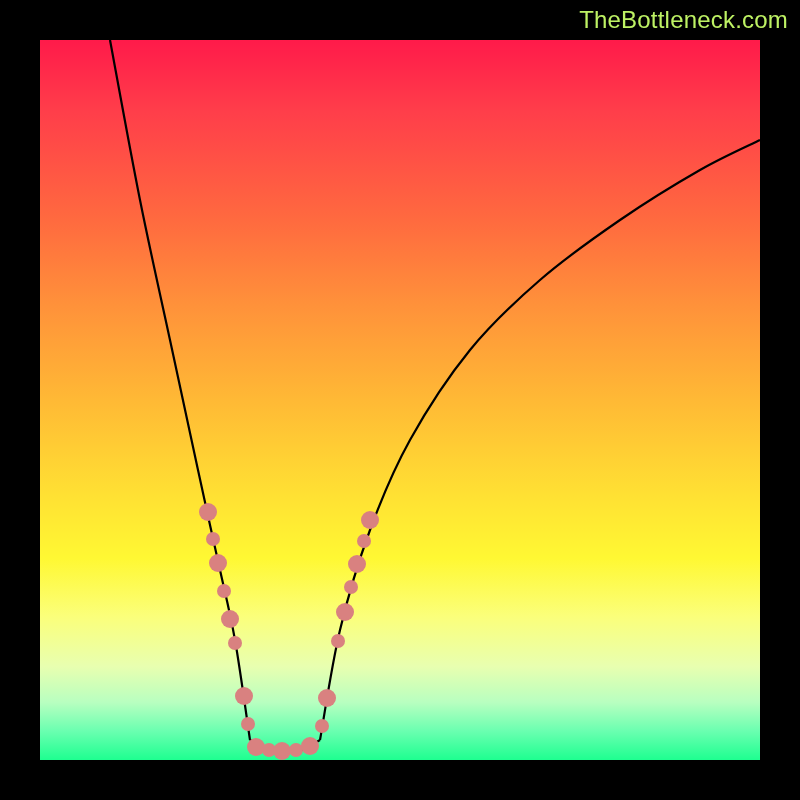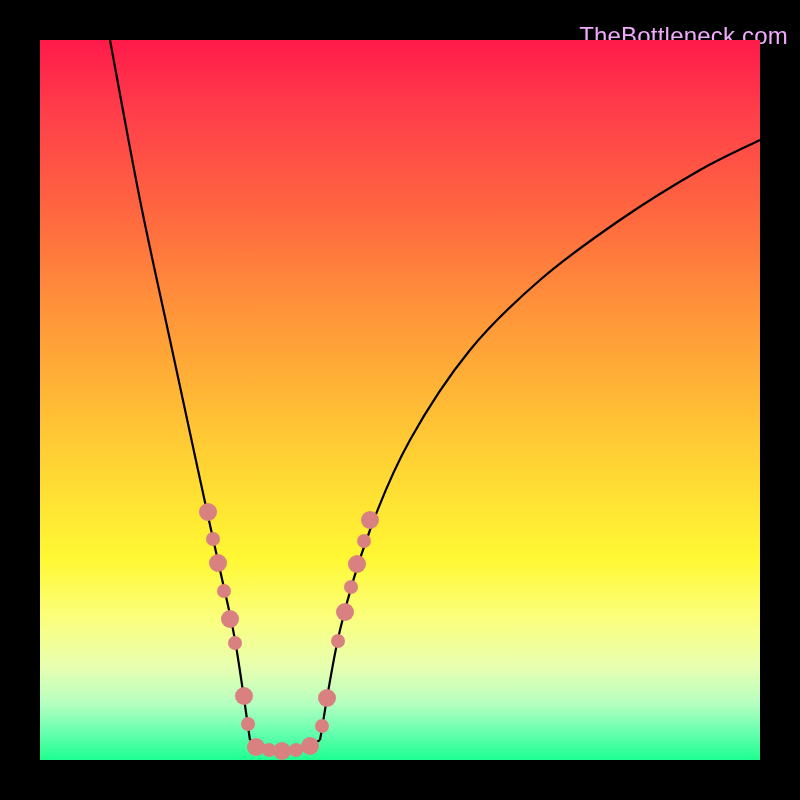--- a/index.html
+++ b/index.html
@@ -25,26 +25,26 @@
       #ffe033 63%,
       #fff833 72%,
       #fbff7a 80%,
       #e8ffb0 87%,
       #b8ffc0 92%,
       #6affb0 96%,
       #1eff90 100%);
   }
   .watermark {
     position: absolute;
-    top: 22px;
+    top: 6px;
     right: 12px;
     font-family: Arial, Helvetica, sans-serif;
     font-size: 24px;
     font-weight: 500;
-    color: #f0abfc;
+    color: #bef264;
     letter-spacing: 0.2px;
   }
   svg.curves {
     position: absolute;
     left: 0; top: 0;
     width: 720px;
     height: 720px;
     overflow: visible;
   }
   .curve-path {

